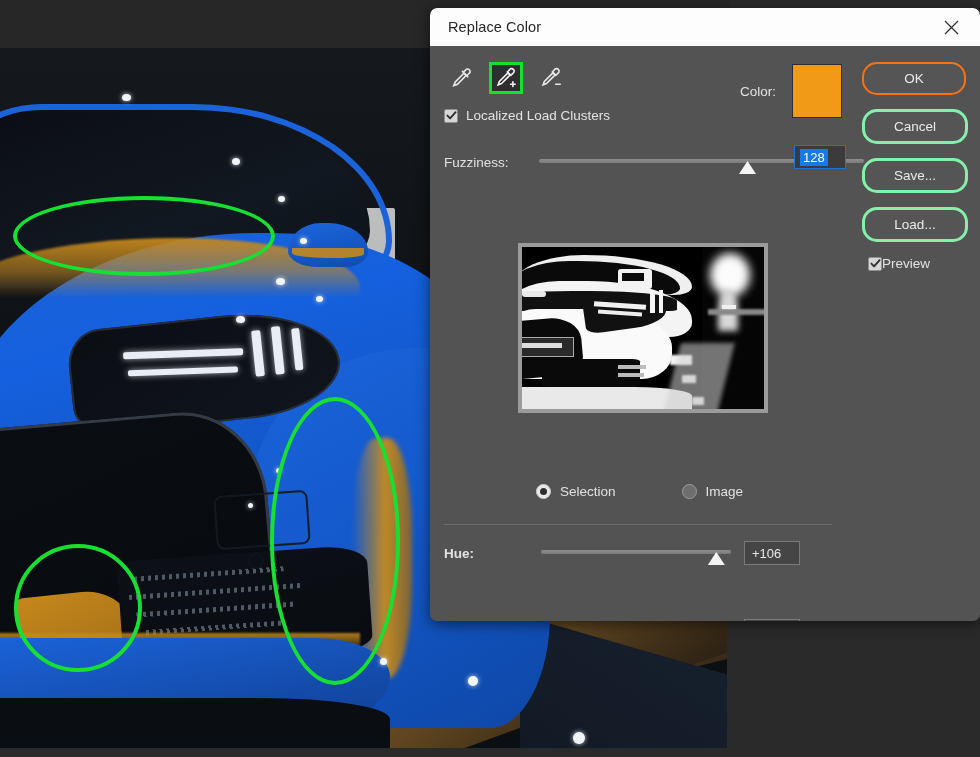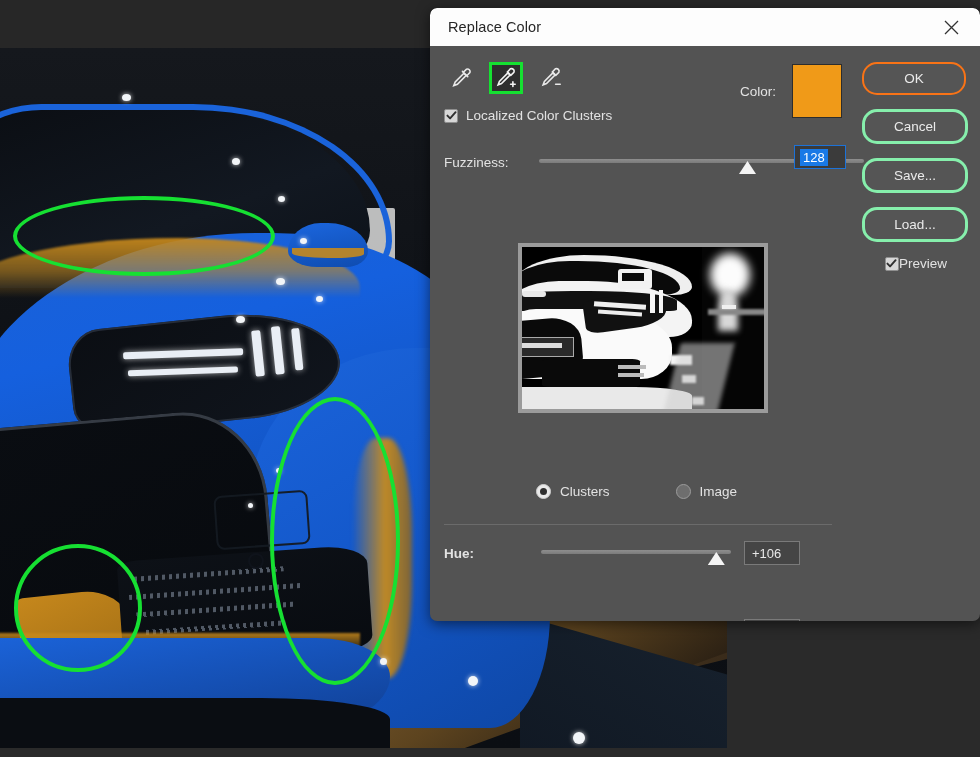--- a/index.html
+++ b/index.html
@@ -157,21 +157,21 @@
   .hsl-label{width:97px;font-weight:bold;}
   .hsl-box{position:absolute;left:300px;width:56px;height:24px;}
 
   
   #btncol{position:absolute;left:432px;top:16px;width:102px;}
   .pbtn{width:100px;height:29px;border-radius:15px;border:3px solid #86efac;
     background:#555;color:#eaeaea;font-size:13.5px;display:flex;align-items:center;
     justify-content:center;margin-bottom:14px;cursor:pointer;
     font-family:"Liberation Sans",sans-serif;}
   .pbtn.primary{border:2px solid #f97316;}
-  #preview-check{display:flex;align-items:center;margin-top:4px;margin-left:6px;cursor:pointer;justify-content:center;}
+  #preview-check{display:flex;align-items:center;margin-top:4px;margin-left:6px;cursor:pointer;}
 </style>
 </head>
 <body>
 
 <div id="workspace">
   <div id="topstrip"></div>
 
   <div id="canvas">
     <div class="photo">
       <div class="bg-dark"></div>
@@ -279,21 +279,21 @@
       <div class="lbl">Color:</div>
       <div id="color-swatch" style="background:#f09a18;"></div>
     </div>
 
     <div id="lcc">
       <span class="chk">
         <svg width="11" height="11" viewBox="0 0 11 11">
           <path d="M1.4 5.6 L4.1 8.4 L9.6 2.2" stroke="#303030" stroke-width="1.9" fill="none" stroke-linecap="round" stroke-linejoin="round"></path>
         </svg>
       </span>
-      <span class="lbl">Localized Color Clusters</span>
+      <span class="lbl">Localized Load Clusters</span>
     </div>
 
     <div id="fuzz-row">
       <div id="fuzz-label" class="lbl">Fuzziness:</div>
       <div class="track-wrap">
         <div class="track"></div>
         <div class="thumb" style="left:64%;"></div>
       </div>
     </div>
     <div id="fuzz-input">
@@ -342,21 +342,21 @@
         <div class="pv" style="left:160px;top:128px;width:14px;height:8px;background:#e0e0e0;filter:blur(1px);"></div>
         <div class="pv" style="left:170px;top:150px;width:12px;height:8px;background:#ddd;filter:blur(1px);"></div>
         <div class="pv" style="left:150px;top:96px;width:54px;height:70px;background:#cfcfcf;
              opacity:.55;transform:skewX(-14deg);filter:blur(2px);"></div>
       </div>
     </div>
 
     <div id="radios">
       <div class="radio-item">
         <span class="radio on"></span>
-        <span class="lbl">Clusters</span>
+        <span class="lbl">Selection</span>
       </div>
       <div class="radio-item">
         <span class="radio"></span>
         <span class="lbl">Image</span>
       </div>
     </div>
 
     <div id="divider"></div>
 
     <div class="hsl-row" style="top:492px;">

